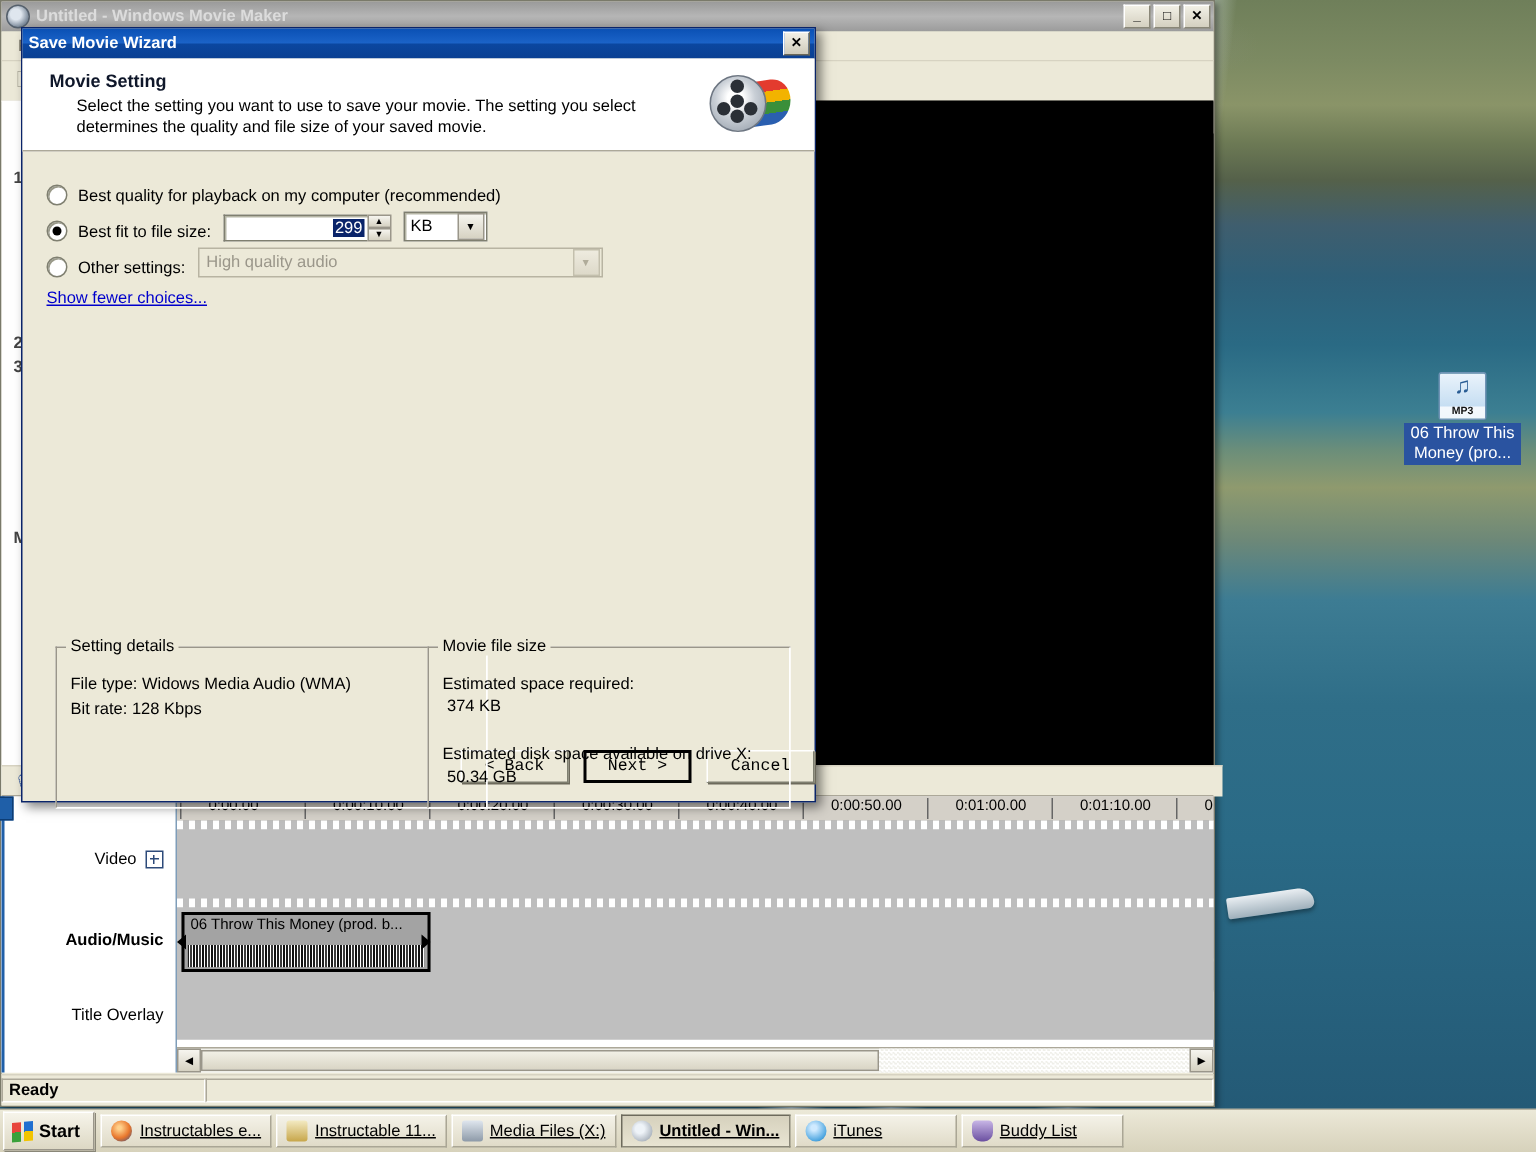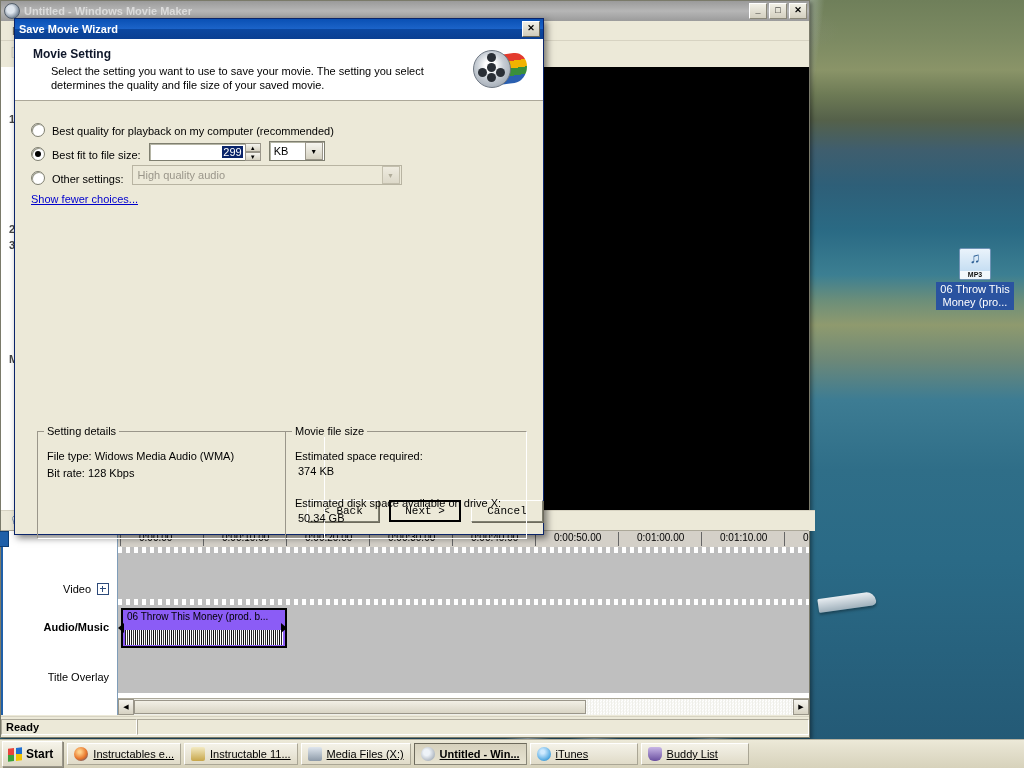--- a/index.html
+++ b/index.html
@@ -200,21 +200,21 @@
     background: #ffffff; border-top: 1px solid #aca899;
   }
   #tl-labels {
     position: absolute; left: 0; top: 0; width: 116px; bottom: 0;
     background: #fff; border-right: 1px solid #7f9db9;
   }
   .tl-lbl {
     position: absolute; right: 8px; font-size: 11px; color: #000;
     display: flex; align-items: center;
   }
-  #lbl-video { top: 52px; }
+  #lbl-video { top: 36px; }
   #lbl-audio { top: 90px; font-weight: bold; }
   #lbl-title { top: 140px; }
   .expander {
     width: 10px; height: 10px; border: 1px solid #2d4a7a;
     background: #fff; margin-left: 6px; position: relative;
   }
   .expander::before { content:""; position:absolute; left:2px; top:4px; width:6px; height:1px; background:#2d4a7a; }
   .expander::after  { content:""; position:absolute; left:4px; top:2px; width:1px; height:6px; background:#2d4a7a; }
 
   #tl-ruler {
@@ -232,21 +232,21 @@
     position: absolute; left: 0; right: 0; height: 6px;
     background: repeating-linear-gradient(90deg,#fff 0 4px,#bdbdbd 4px 8px);
   }
   #sep1 { top: 0; }
   #sep2 { top: 52px; }
   #track-video { position: absolute; left: 0; right: 0; top: 6px; height: 46px; background: #bfbfbf; }
   #track-audio { position: absolute; left: 0; right: 0; top: 58px; height: 46px; background: #bfbfbf; }
   #track-title { position: absolute; left: 0; right: 0; top: 104px; bottom: 0; background: #bfbfbf; }
   #audio-clip {
     position: absolute; left: 3px; top: 3px; width: 166px; height: 40px;
-    background: #8b5cf6; border: 2px solid #000; box-sizing: border-box;
+    background: #a3a3a3; border: 2px solid #000; box-sizing: border-box;
     overflow: hidden;
   }
   #audio-clip .cliplbl {
     position: absolute; left: 4px; top: 1px; right: 3px;
     font-size: 10px; color: #000; white-space: nowrap; overflow: hidden;
   }
   #audio-clip .wave {
     position: absolute; left: 2px; right: 2px; bottom: 1px; height: 20px;
     background:
       repeating-linear-gradient(90deg,

